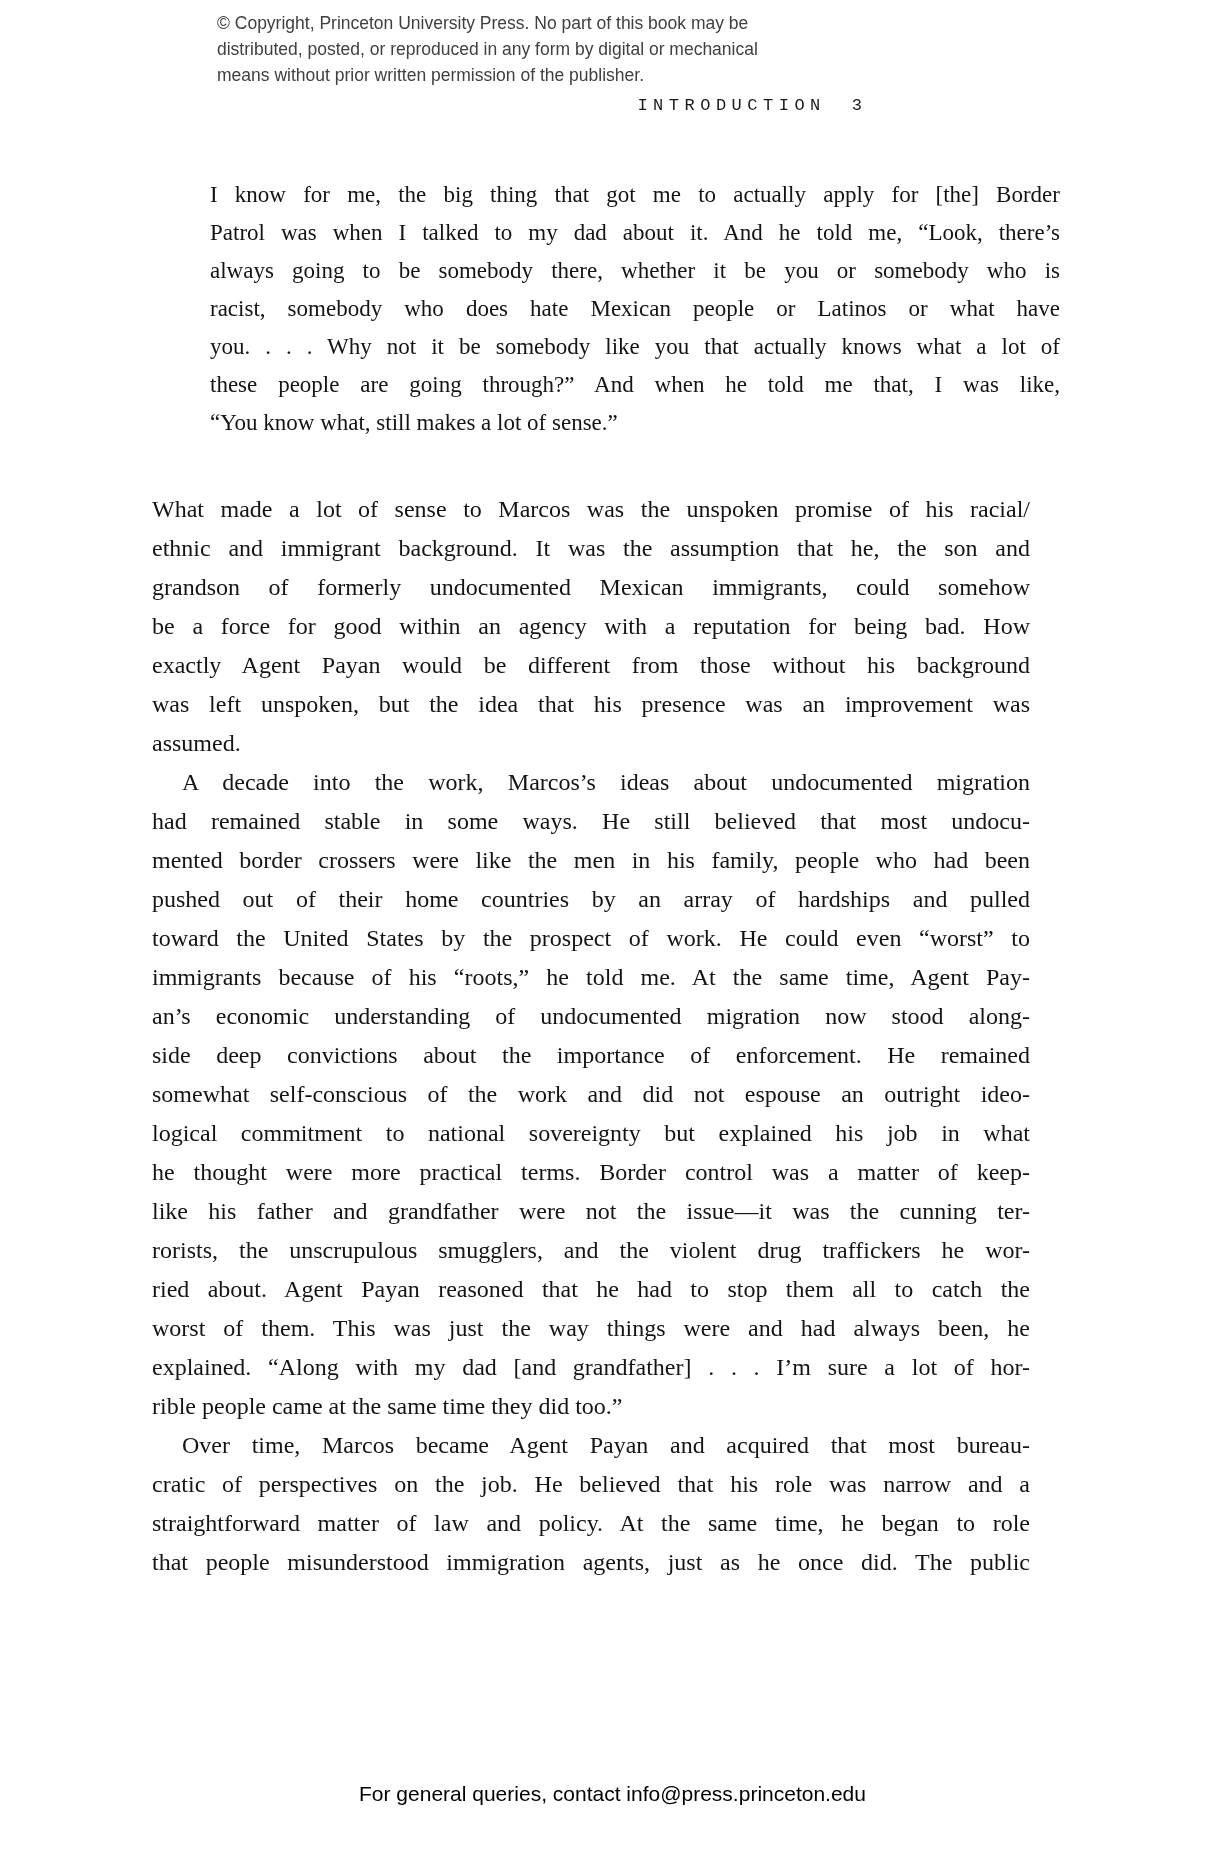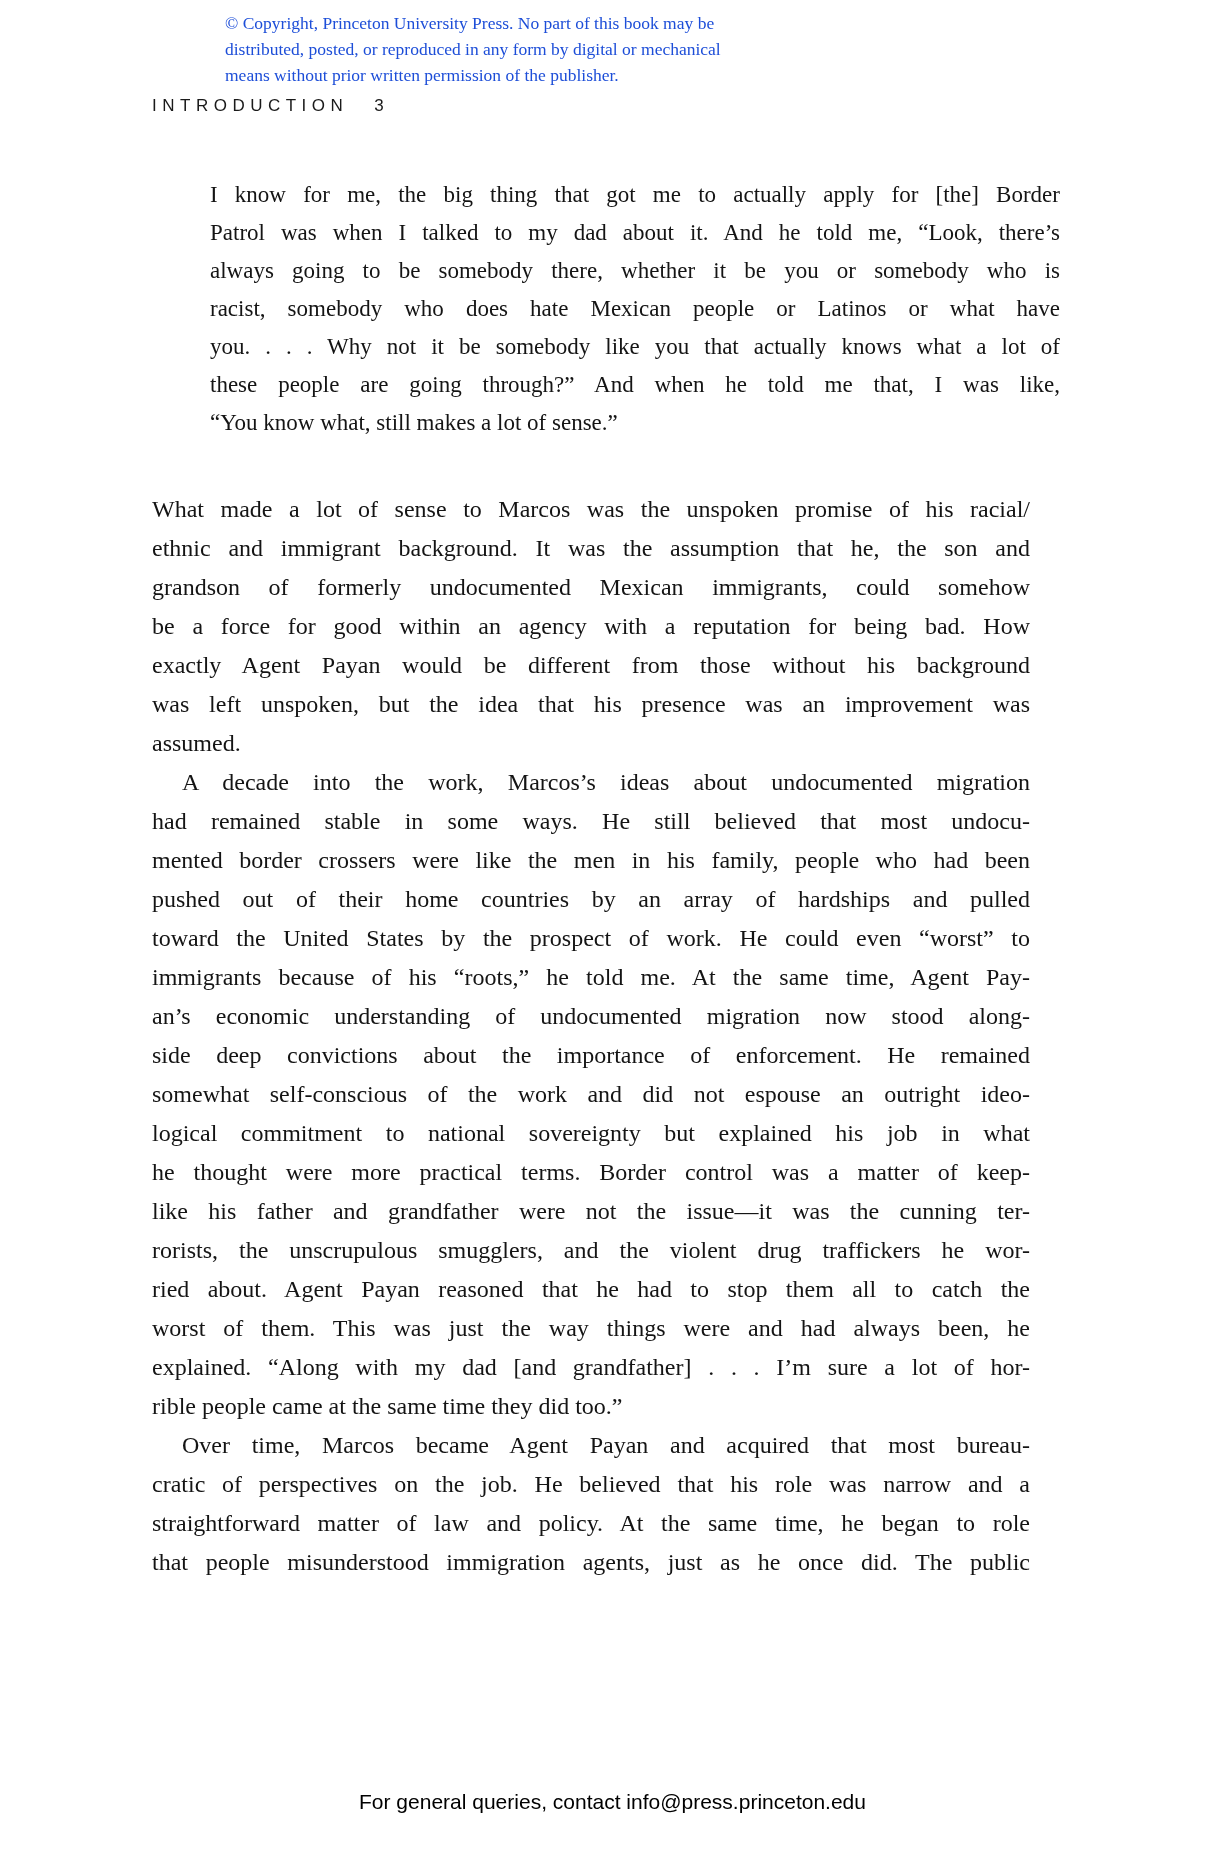--- a/index.html
+++ b/index.html
@@ -6,36 +6,36 @@
   .page {
     position: relative;
     width: 1225px;
     height: 1850px;
     background: #ffffff;
     overflow: hidden;
     color: #141414;
   }
   .copyright {
     position: absolute;
-    left: 225px;
+    left: 217px;
     top: 10px;
     width: 640px;
-    font-family: Liberation Serif, serif;
+    font-family: Liberation Sans, sans-serif;
     font-size: 17.5px;
     line-height: 26px;
-    color: #1d4ed8;
+    color: #404040;
   }
   .copyright .line { text-align: left; }
   .running-head {
     position: absolute;
     left: 152px;
     top: 96px;
     width: 710px;
-    text-align: left;
-    font-family: Liberation Sans, sans-serif;
+    text-align: right;
+    font-family: Liberation Mono, monospace;
     font-size: 17px;
     letter-spacing: 5.5px;
     color: #1a1a1a;
   }
   .running-head .pgnum {
     margin-left: 26px;
     letter-spacing: 0;
   }
   .quote {
     position: absolute;
@@ -71,21 +71,20 @@
   }
   .footer {
     position: absolute;
     left: 0;
     top: 1782px;
     width: 1225px;
     text-align: center;
     font-family: "Liberation Sans", sans-serif;
     font-size: 21px;
     color: #000;
-    margin-top: 8px;
   }
 </style>
 </head>
 <body>
 
 <div class="page">
 
   <div class="copyright">
       <div class="line first">© Copyright, Princeton University Press. No part of this book may be</div>
       <div class="line">distributed, posted, or reproduced in any form by digital or mechanical</div>

